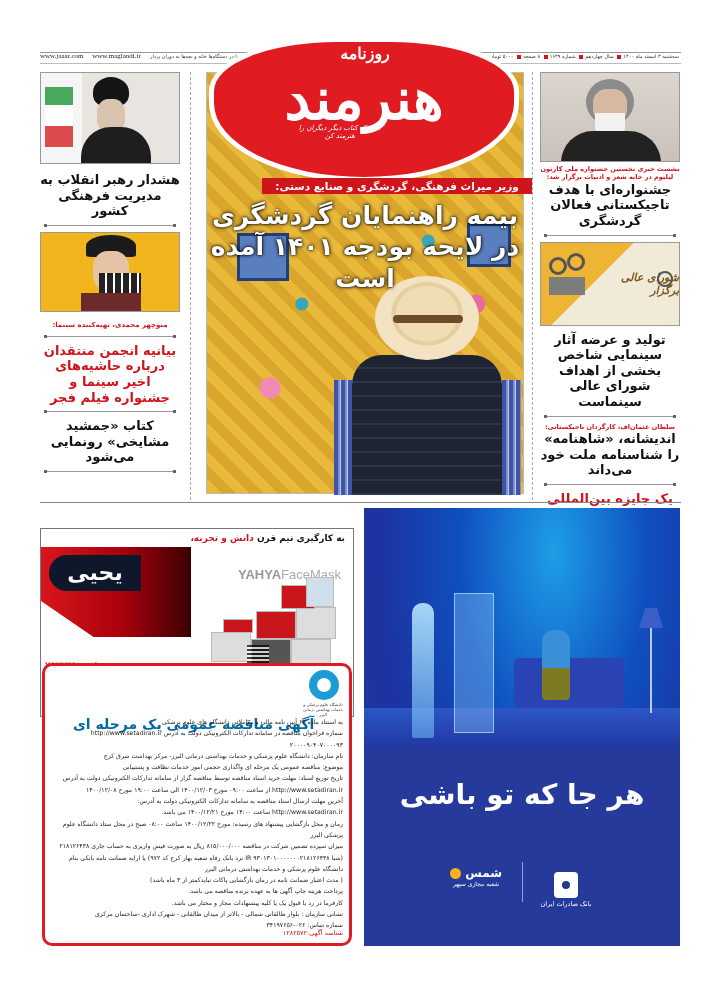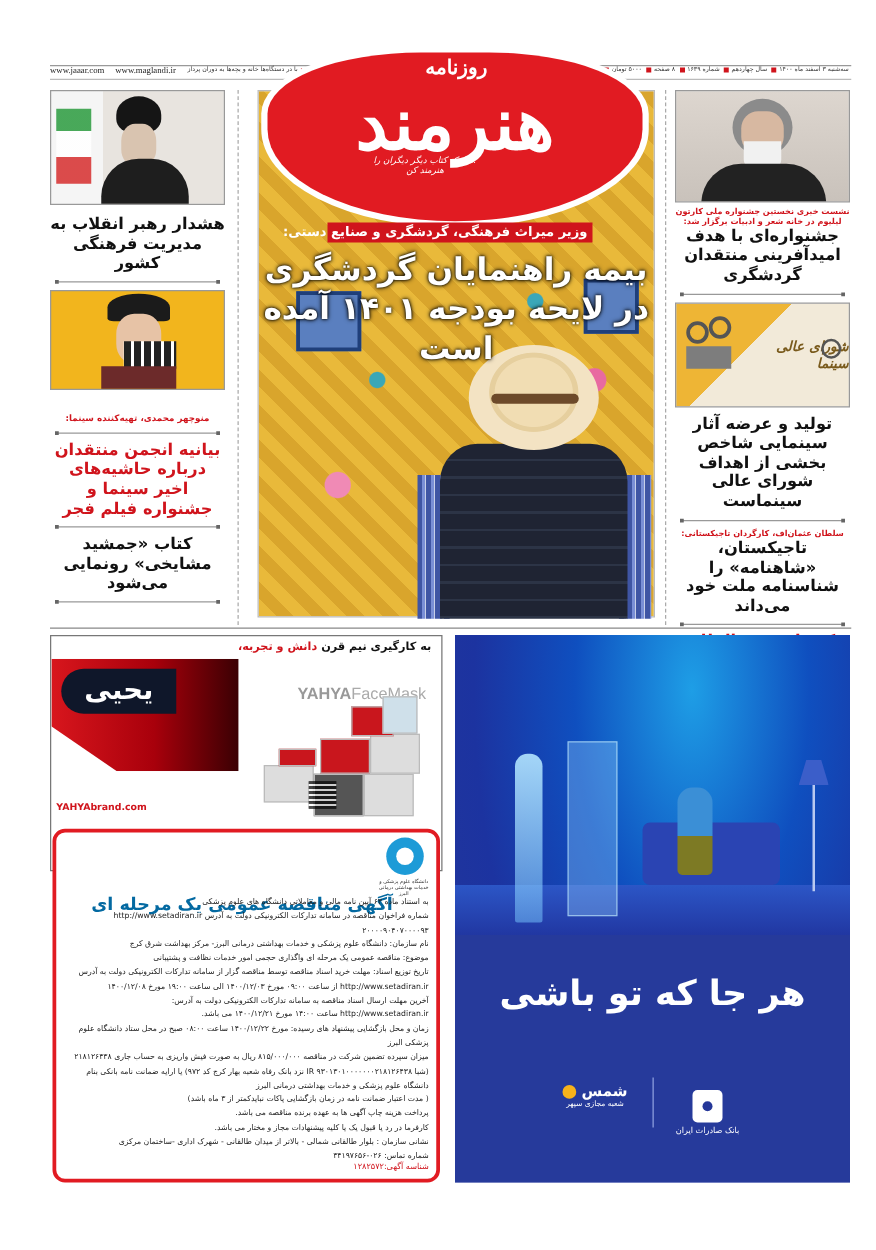--- a/index.html
+++ b/index.html
@@ -43,33 +43,33 @@
       radial-gradient(circle at 70% 40%, #3aa7b8 0 6px, transparent 7px),
       repeating-linear-gradient(45deg, #e9b93a 0 10px, #d9a52c 10px 20px);
   }
   .hero-tile { position: absolute; background: #5a7fbf; border: 3px solid #1f3f7a; }
   .logo-blob { position: absolute; left: 214px; top: 42px; width: 300px; height: 135px;
     background: #e11b22; border-radius: 45% 45% 55% 55% / 40% 40% 60% 60%; box-shadow: 0 0 0 5px #fff; }
   .logo-text { position: absolute; left: 214px; top: 70px; width: 300px; text-align: center; color: #fff; font-size: 58px; font-weight: bold; font-family: "DejaVu Serif", serif; line-height: 1; }
   .logo-small { position: absolute; left: 320px; top: 44px; width: 90px; text-align: center; color: #fff; font-size: 16px; font-weight: bold; font-family: "DejaVu Serif", serif; }
   .logo-slogan { position: absolute; left: 290px; top: 124px; width: 100px; text-align: center; color: #fff; font-size: 7px; font-style: italic; }
 
-  .hero-kicker { position: absolute; left: 262px; top: 178px; width: 212px; background: #d0141c; color: #fff; font-size: 10.5px; font-weight: bold; text-align: center; padding: 2px 4px; white-space: nowrap; }
+  .hero-kicker { position: absolute; left: 262px; top: 178px; width: 270px; background: #d0141c; color: #fff; font-size: 10.5px; font-weight: bold; text-align: center; padding: 2px 4px; white-space: nowrap; }
   .hero-title { position: absolute; left: 208px; top: 200px; width: 314px; color: #fff; font-size: 25px; font-weight: bold; text-align: center; line-height: 1.25; text-shadow: 0 0 4px #000, 0 0 2px #000; }
 
   .man-hat { position: absolute; left: 375px; top: 276px; width: 104px; height: 84px; border-radius: 50%; background: radial-gradient(ellipse at 50% 45%, #f1ddb3 0 42%, #e6cf9e 43% 48%, #f3e3c3 49% 100%); }
   .man-band { position: absolute; left: 393px; top: 315px; width: 70px; height: 8px; background: #6d4a2a; border-radius: 4px; }
   .man-body { position: absolute; left: 352px; top: 355px; width: 150px; height: 140px; background: repeating-linear-gradient(180deg, #1f2433 0 12px, #2c3446 12px 14px); border-radius: 30px 30px 0 0; }
   .man-sleeve-l { position: absolute; left: 334px; top: 380px; width: 26px; height: 115px; background: repeating-linear-gradient(90deg,#3f55a4 0 4px,#7a8fd6 4px 6px,#c7cfe8 6px 7px); }
   .man-sleeve-r { position: absolute; left: 495px; top: 380px; width: 26px; height: 115px; background: repeating-linear-gradient(90deg,#3f55a4 0 4px,#7a8fd6 4px 6px,#c7cfe8 6px 7px); }
 
   .hr-full { position: absolute; left: 40px; right: 20px; top: 502px; height: 1px; background: #888; }
 
   
-  .ad-yahya { position: absolute; left: 40px; top: 508px; width: 314px; height: 189px; border: 1px solid #777; background: #fff; overflow: hidden; }
+  .ad-yahya { position: absolute; left: 40px; top: 528px; width: 314px; height: 189px; border: 1px solid #777; background: #fff; overflow: hidden; }
   .yahya-tag { position: absolute; right: 8px; top: 4px; font-size: 9px; font-weight: bold; color: #111; direction: rtl; }
   .yahya-tag .red { color: #d0141c; }
   .yahya-band { position: absolute; left: 0; top: 18px; width: 150px; height: 90px; background: linear-gradient(90deg, #d8161d 0%, #a8000b 55%, #3a0003 100%); clip-path: polygon(0 0,100% 0,100% 100%,35% 100%,0 60%); }
   .yahya-logo { position: absolute; left: 8px; top: 26px; width: 92px; height: 36px; background: #0f172a; color: #fff; font-size: 22px; font-weight: bold; text-align: center; line-height: 36px; border-radius: 18px 0 0 18px; }
   .yahya-name { position: absolute; right: 12px; top: 38px; font-size: 13px; color: #aaa; direction: ltr; font-family: "Liberation Sans", sans-serif; }
   .yahya-name b { color: #999; }
   .yahya-url { position: absolute; left: 4px; top: 132px; font-size: 7.5px; color: #d0141c; font-weight: bold; direction: ltr; }
   .yahya-qr { position: absolute; left: 206px; top: 116px; width: 22px; height: 22px; background:
     repeating-linear-gradient(0deg,#000 0 2px,#fff 2px 4px), #000; opacity: .7; }
   .boxes { position: absolute; left: 170px; top: 48px; width: 130px; height: 96px; }
@@ -145,54 +145,54 @@
   </div>
   <div class="hl" style="margin-top:8px;">هشدار رهبر انقلاب به مدیریت فرهنگی کشور</div>
   <div class="divider"></div>
 
   <div class="photo" style="height:80px;background:#f2b51d;">
     <div class="abs" style="left:45px;top:2px;width:50px;height:22px;background:#1b1b1b;border-radius:50% 50% 10% 10%;"></div>
     <div class="abs" style="left:52px;top:18px;width:36px;height:40px;background:#e7c3a6;border-radius:40%;"></div>
     <div class="abs" style="left:58px;top:40px;width:42px;height:22px;background:repeating-linear-gradient(90deg,#222 0 6px,#fff 6px 8px);"></div>
     <div class="abs" style="left:40px;top:60px;width:60px;height:20px;background:#6c2a2a;"></div>
   </div>
-  <div class="kicker" style="margin-top:19px;">منوچهر محمدی، تهیه‌کننده سینما:</div>
+  <div class="kicker" style="margin-top:9px;">منوچهر محمدی، تهیه‌کننده سینما:</div>
   <div class="divider"></div>
 
   <div class="hl red">بیانیه انجمن منتقدان درباره حاشیه‌های اخیر سینما و جشنواره فیلم فجر</div>
   <div class="divider"></div>
 
   <div class="hl">کتاب «جمشید مشایخی» رونمایی می‌شود</div>
   <div class="divider"></div>
 </div>
 
 <div class="vrule" style="left:532px;"></div>
 <div class="col col-right">
   <div class="photo" style="height:90px;background:linear-gradient(180deg,#ddd6cf,#c9c2bb);">
     <div class="abs" style="left:45px;top:6px;width:48px;height:46px;background:#8b8b8b;border-radius:50%;"></div>
     <div class="abs" style="left:52px;top:16px;width:34px;height:34px;background:#d7b8a1;border-radius:40%;"></div>
     <div class="abs" style="left:54px;top:40px;width:30px;height:24px;background:#f1f1f1;border-radius:0 0 40% 40%;"></div>
     <div class="abs" style="left:20px;top:58px;width:100px;height:32px;background:#222;border-radius:40px 40px 0 0;"></div>
   </div>
   <div class="kicker" style="margin-top:3px;font-size:6.5px;">نشست خبری نخستین جشنواره ملی کارتون لیلیوم در خانه شعر و ادبیات برگزار شد:</div>
-  <div class="hl">جشنواره‌ای با هدف امیدآفرینی منتقدان گردشگری</div>
+  <div class="hl">جشنواره‌ای با هدف تاجیکستانی فعالان گردشگری</div>
   <div class="divider"></div>
 
   <div class="photo" style="height:84px;background:linear-gradient(135deg,#eeb535 0 42%,#f2ead9 42% 100%);">
     <div class="abs" style="left:8px;top:14px;width:18px;height:18px;border:3px solid #555;border-radius:50%;"></div>
     <div class="abs" style="left:26px;top:10px;width:18px;height:18px;border:3px solid #555;border-radius:50%;"></div>
     <div class="abs" style="left:8px;top:34px;width:36px;height:18px;background:#7d7d7d;"></div>
-    <div class="abs" style="left:56px;top:28px;font-size:11px;color:#7a5b1d;font-family:'DejaVu Serif',serif;font-style:italic;font-weight:bold;">شورای عالی سینما</div>
+    <div class="abs" style="left:56px;top:28px;font-size:11px;color:#7a5b1d;font-family:'DejaVu Serif',serif;font-style:italic;font-weight:bold;">شورای عالی برگزار</div>
     <div class="abs" style="right:6px;top:28px;width:16px;height:16px;border:2px solid #555;border-radius:50%;"></div>
   </div>
   <div class="hl" style="margin-top:6px;">تولید و عرضه آثار سینمایی شاخص بخشی از اهداف شورای عالی سینماست</div>
   <div class="divider"></div>
 
   <div class="kicker" style="font-size:6.5px;">سلطان عثمان‌اف، کارگردان تاجیکستانی:</div>
-  <div class="hl">تاجیکستان، «شاهنامه» را شناسنامه ملت خود می‌داند</div>
+  <div class="hl">اندیشانه، «شاهنامه» را شناسنامه ملت خود می‌داند</div>
   <div class="divider"></div>
 
   <div class="hl red">یک جایزه بین‌المللی برای الناز شاکردوست</div>
   <div class="divider"></div>
 </div>
 
 <div class="hero">
   <div class="hero-tile" style="left:30px;top:160px;width:52px;height:48px;"></div>
   <div class="hero-tile" style="left:260px;top:150px;width:44px;height:44px;"></div>
 </div>

